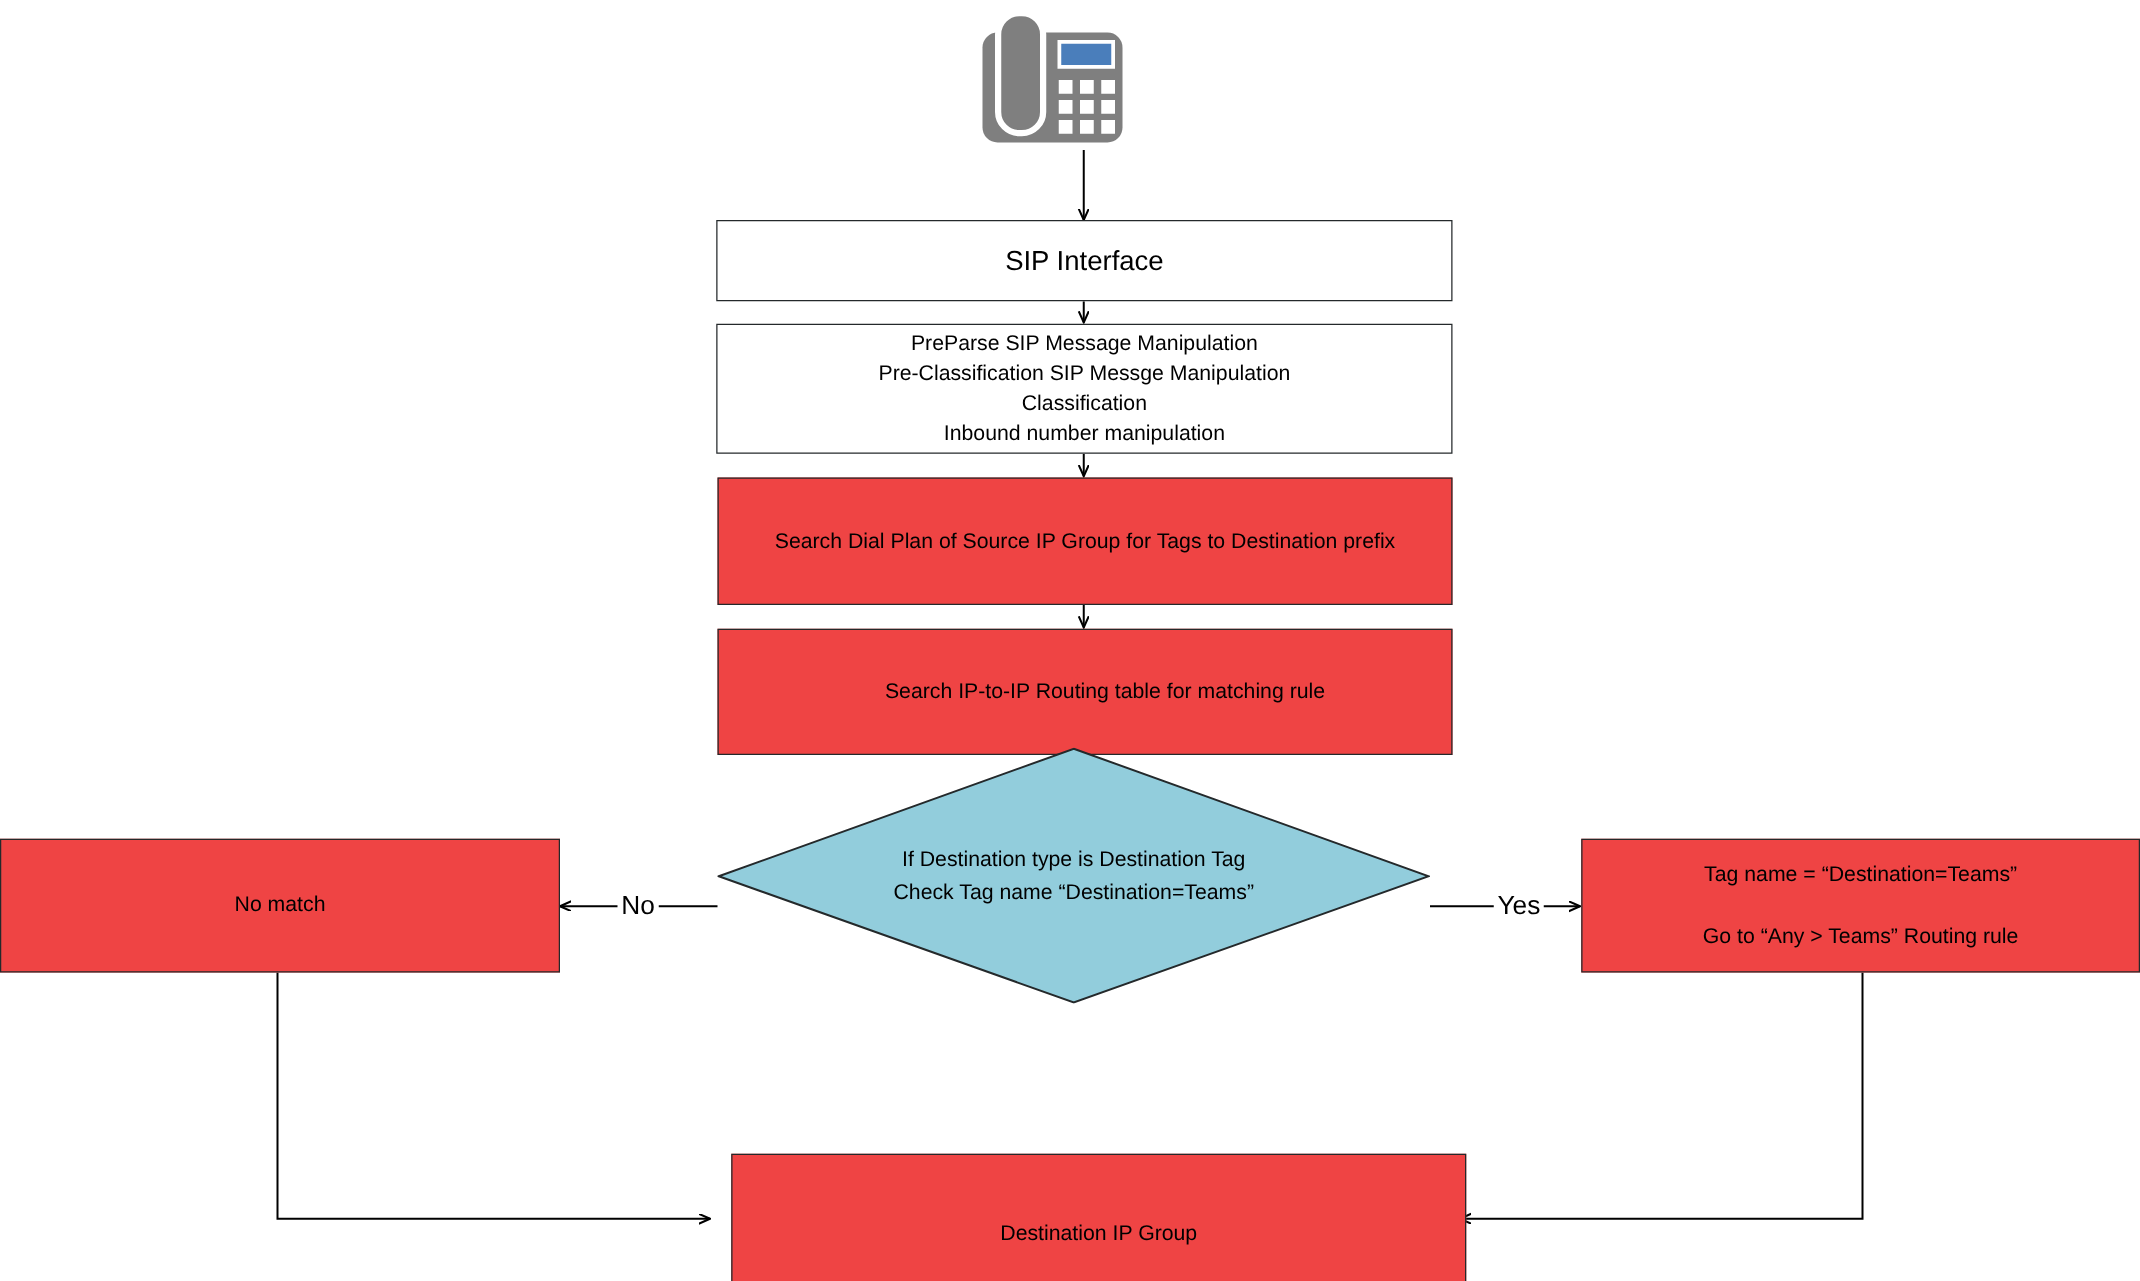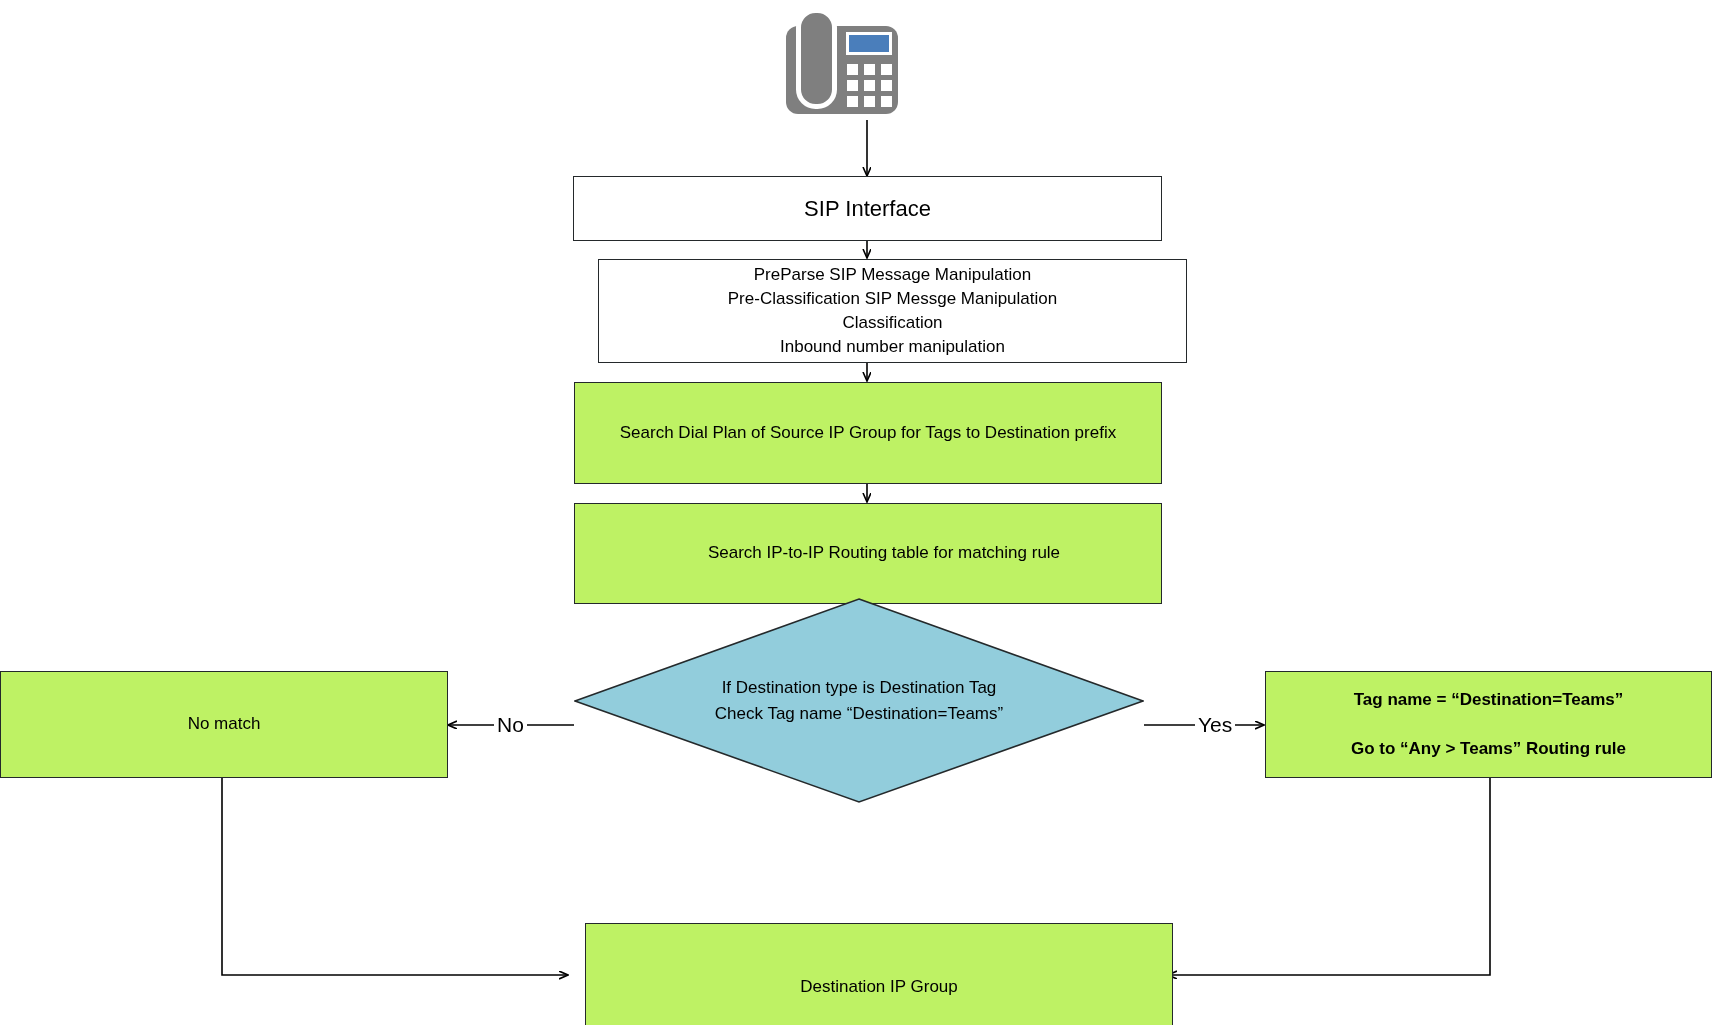--- a/index.html
+++ b/index.html
@@ -28,21 +28,21 @@
     text-align: center;
     line-height: 1.42;
   }
   .box {
     border: 1px solid #24292b;
   }
   .box-white {
     background: #ffffff;
   }
   .box-blue {
-    background: #bef264;
+    background: #ef4444;
   }
   .node-text {
     display: block;
     width: 100%;
     padding: 0 10px;
     box-sizing: border-box;
     white-space: pre-line;
   }
   .fs17 { font-size: 17px; }
   .fs18 { font-size: 22px; }
@@ -153,21 +153,21 @@
     <polyline points="1490,778 1490,975 1168,975" fill="none" stroke="#000000" stroke-width="1.6" marker-end="url(#arrow)"></polyline>
   </svg>
 
   <div class="edge-label" style="left:494px; top:714px;">No</div>
   <div class="edge-label" style="left:1195px; top:714px;">Yes</div>
 
   <div class="node box box-white" style="left:573px; top:176px; width:589px; height:65px;">
     <span class="node-text fs18">SIP Interface</span>
   </div>
 
-  <div class="node box box-white" style="left:573px; top:259px; width:589px; height:104px;margin-left:25px;">
+  <div class="node box box-white" style="left:573px; top:259px; width:589px; height:104px;">
     <span class="node-text fs17">PreParse SIP Message Manipulation
 Pre-Classification SIP Messge Manipulation
 Classification
 Inbound number manipulation</span>
   </div>
 
   <div class="node box box-blue" style="left:574px; top:382px; width:588px; height:102px;">
     <span class="node-text fs17">Search Dial Plan of Source IP Group for Tags to Destination prefix</span>
   </div>
 
@@ -180,21 +180,21 @@
       <polygon points="285,1 569,103 285,204 1,103" fill="#92cddc" stroke="#24292b" stroke-width="1.6"></polygon>
     </svg>
     <div id="decision-label">If Destination type is Destination Tag
 Check Tag name  “Destination=Teams”</div>
   </div>
 
   <div class="node box box-blue" style="left:0px; top:671px; width:448px; height:107px;">
     <span class="node-text fs17">No match</span>
   </div>
 
-  <div class="node box box-blue" style="left:1265px; top:671px; width:447px; height:107px;font-weight:bold;">
+  <div class="node box box-blue" style="left:1265px; top:671px; width:447px; height:107px;">
     <span class="node-text fs17">Tag name = “Destination=Teams”
 
 Go to “Any &gt; Teams” Routing rule</span>
   </div>
 
   <div class="node box box-blue" style="left:585px; top:923px; width:588px; height:128px;">
     <span class="node-text fs17">Destination IP Group</span>
   </div>
 
 </div>

